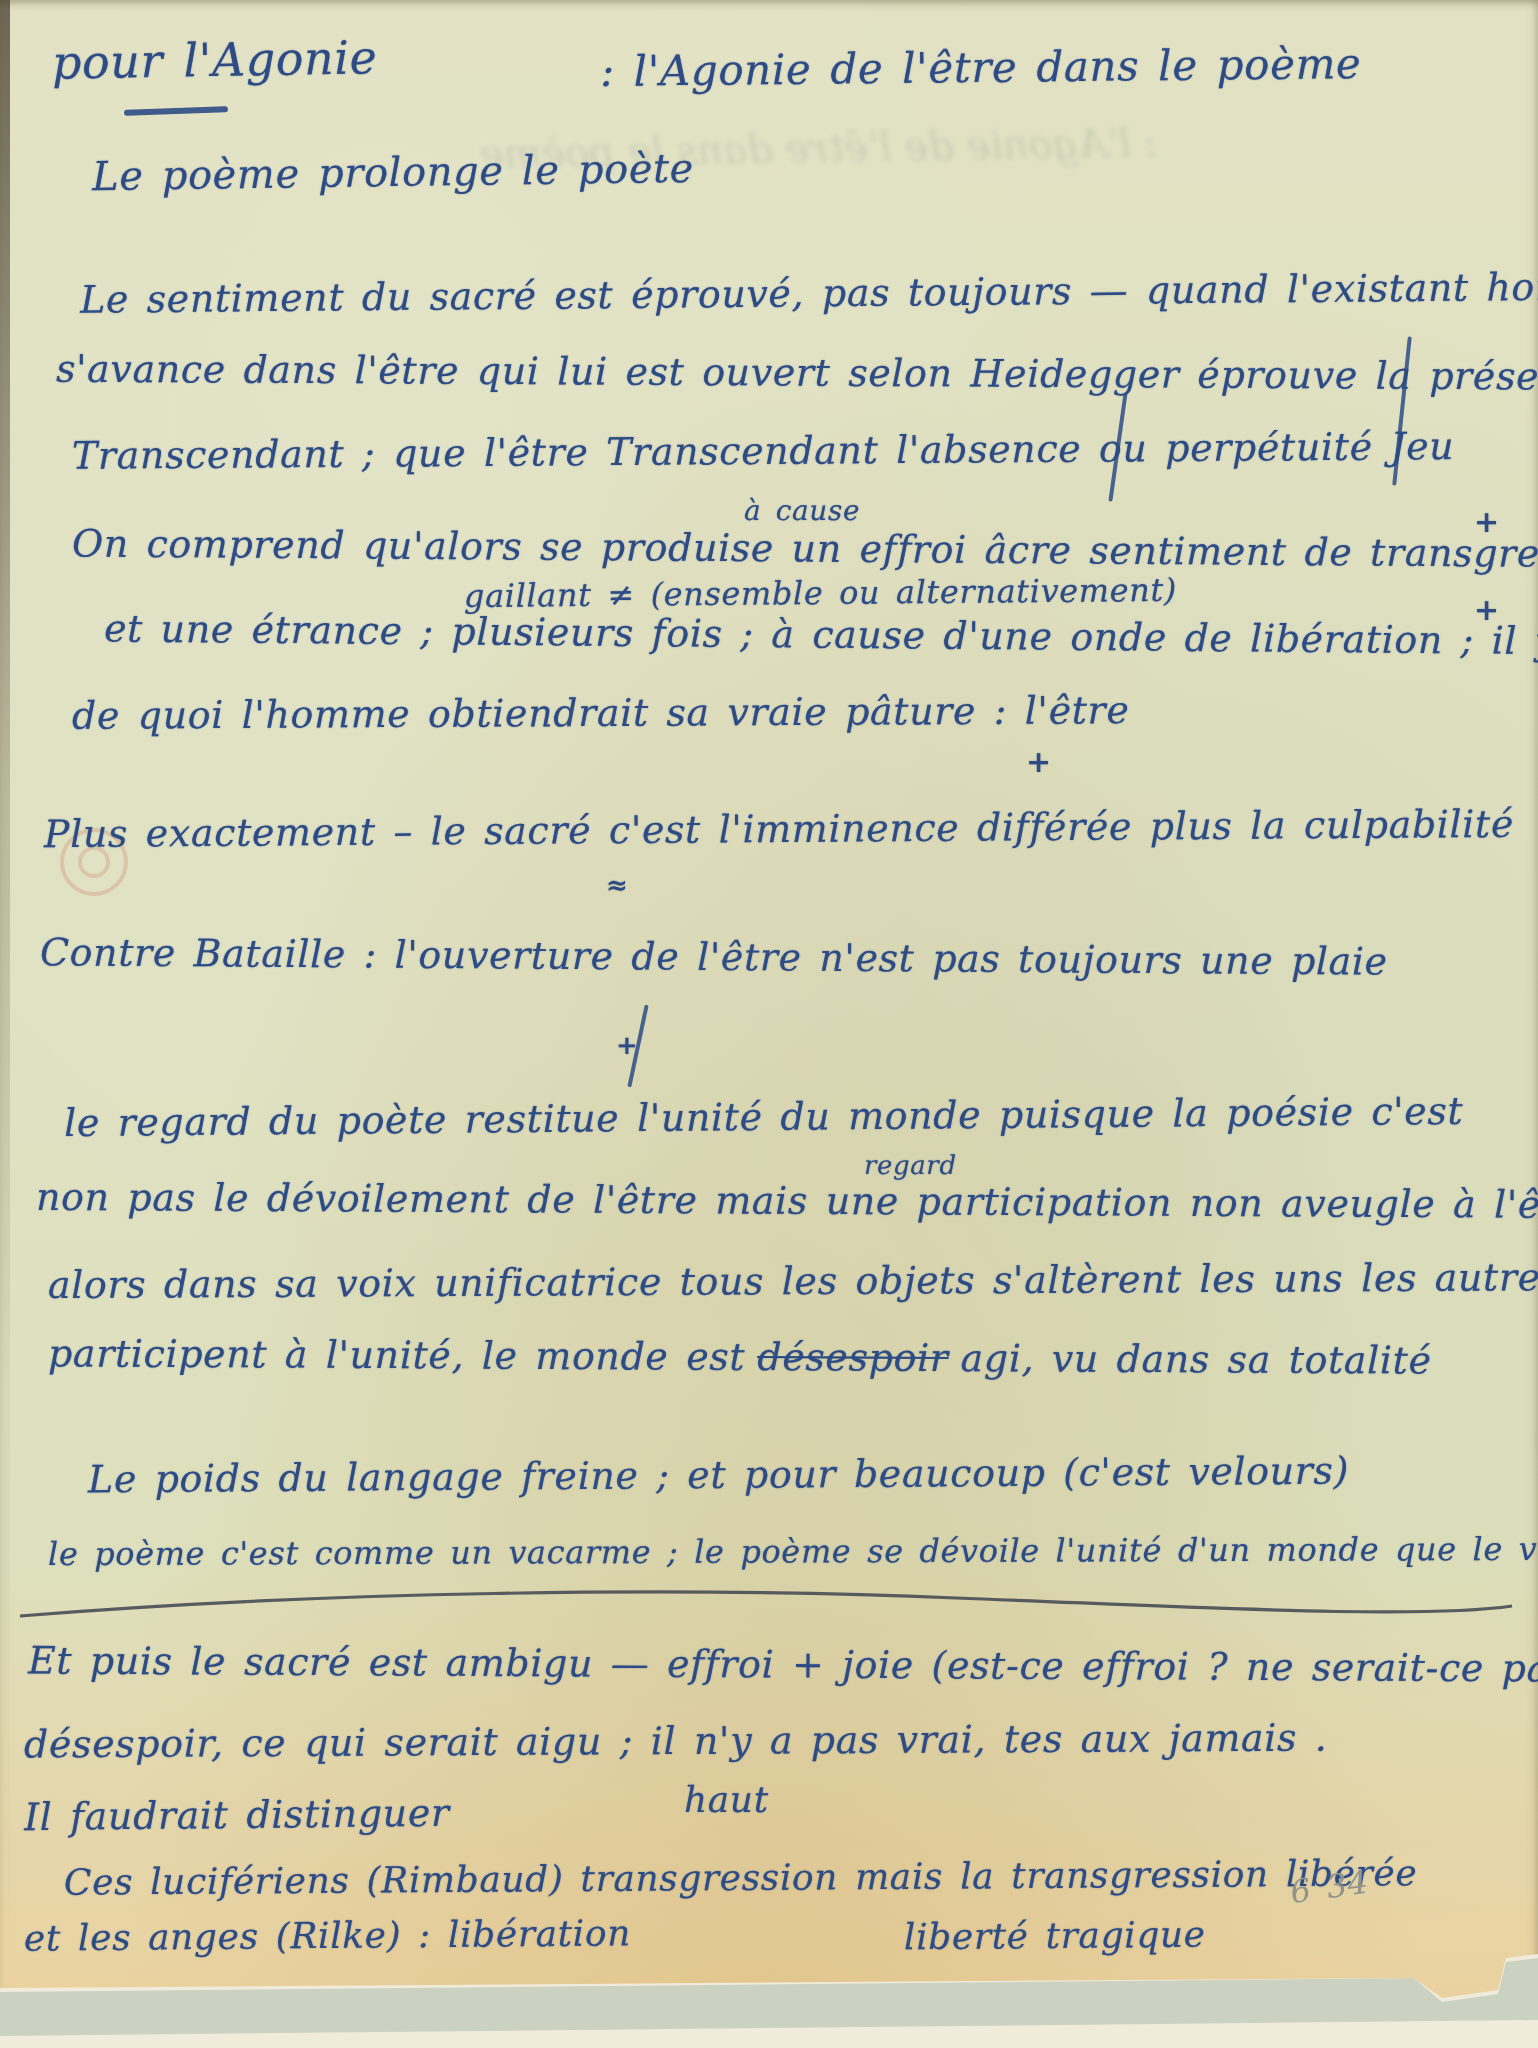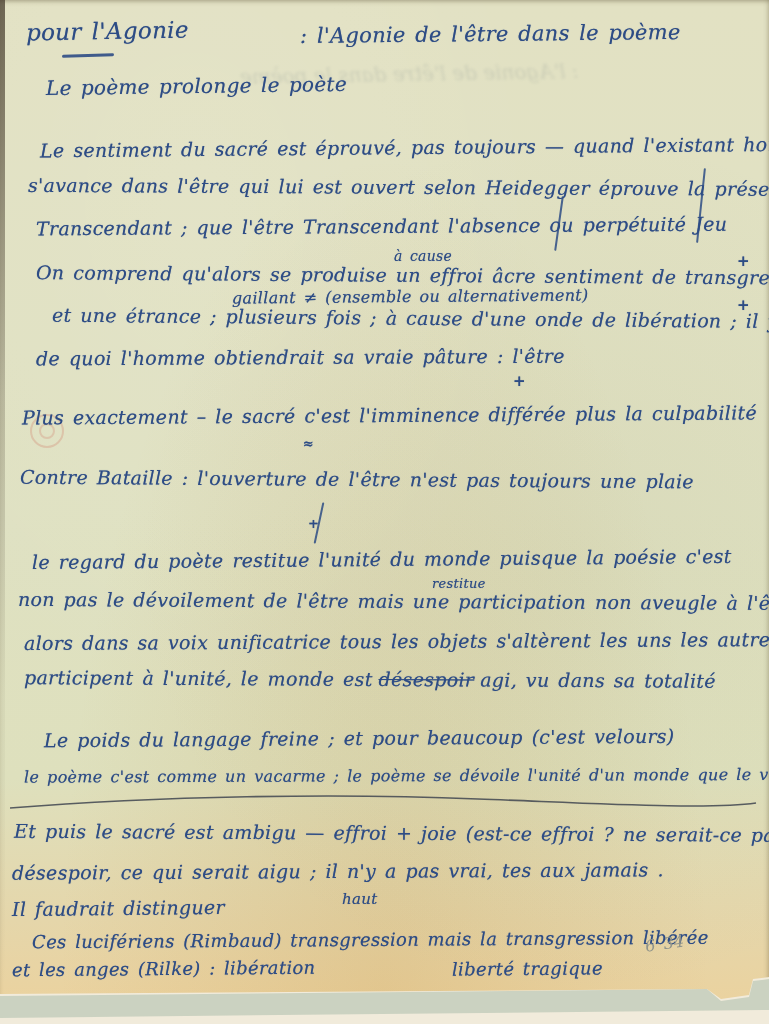--- a/index.html
+++ b/index.html
@@ -70,53 +70,53 @@
 
   <div class="hw" style="left:26px;top:18px;font-size:23px;transform:rotate(-1deg);">pour l'Agonie</div>
   <div class="underline-stroke" style="left:62px;top:54px;width:52px;transform:rotate(-2deg);"></div>
   <div class="hw" style="left:300px;top:22px;font-size:21px;transform:rotate(-0.6deg);">: l'Agonie de l'être dans le poème</div>
   <div class="hw" style="left:46px;top:74px;font-size:20px;transform:rotate(-0.8deg);">Le poème prolonge le poète</div>
 
   <div class="hw" style="left:40px;top:136px;font-size:19px;transform:rotate(-0.5deg);">Le sentiment du sacré est éprouvé, pas toujours — quand l'existant homme</div>
   <div class="hw" style="left:28px;top:176px;font-size:19px;transform:rotate(0.3deg);">s'avance dans l'être qui lui est ouvert selon Heidegger éprouve la présence du</div>
   <div class="hw" style="left:36px;top:215px;font-size:19px;transform:rotate(-0.4deg);">Transcendant ; que l'être Transcendant l'absence ou perpétuité Jeu</div>
 
-  <div class="hw" style="left:372px;top:248px;font-size:14px;margin-left:22px;">à cause</div>
+  <div class="hw" style="left:372px;top:248px;font-size:14px;">à cause</div>
   <div class="hw" style="left:36px;top:264px;font-size:19px;transform:rotate(0.4deg);">On comprend qu'alors se produise un effroi âcre sentiment de transgression</div>
   <div class="hw mark" style="left:737px;top:252px;font-size:15px;">+</div>
   <div class="hw" style="left:232px;top:287px;font-size:16px;transform:rotate(-0.5deg);">gaillant ≠ (ensemble ou alternativement)</div>
   <div class="hw" style="left:52px;top:307px;font-size:19px;transform:rotate(0.5deg);">et une étrance ; plusieurs fois ; à cause d'une onde de libération ; il y a</div>
   <div class="hw mark" style="left:737px;top:296px;font-size:15px;">+</div>
   <div class="hw" style="left:36px;top:346px;font-size:19px;transform:rotate(-0.3deg);">de quoi l'homme obtiendrait sa vraie pâture : l'être</div>
 
   <div class="hw mark" style="left:513px;top:372px;font-size:15px;">+</div>
   <div class="hw" style="left:22px;top:404px;font-size:19px;transform:rotate(-0.4deg);">Plus exactement – le sacré c'est l'imminence différée plus la culpabilité</div>
   <div class="hw mark" style="left:303px;top:436px;font-size:13px;">≈</div>
 
   <div class="hw" style="left:20px;top:468px;font-size:19px;transform:rotate(0.4deg);">Contre Bataille : l'ouverture de l'être n'est pas toujours une plaie</div>
   <div class="hw mark" style="left:308px;top:516px;font-size:13px;">+</div>
 
   <div class="hw" style="left:32px;top:548px;font-size:19px;transform:rotate(-0.5deg);">le regard du poète restitue l'unité du monde puisque la poésie c'est</div>
-  <div class="hw" style="left:432px;top:576px;font-size:13px;">restitue</div>
+  <div class="hw" style="left:432px;top:576px;font-size:13px;">regard</div>
   <div class="hw" style="left:18px;top:590px;font-size:19px;transform:rotate(0.3deg);">non pas le dévoilement de l'être mais une participation non aveugle à l'être</div>
   <div class="hw" style="left:24px;top:630px;font-size:19px;transform:rotate(-0.3deg);">alors dans sa voix unificatrice tous les objets s'altèrent les uns les autres et</div>
   <div class="hw" style="left:24px;top:668px;font-size:19px;transform:rotate(0.3deg);">
     <span>participent à l'unité, le monde est</span><span class="strike">désespoir</span><span>agi, vu dans sa totalité</span>
   </div>
 
   <div class="hw" style="left:44px;top:727px;font-size:19px;transform:rotate(-0.4deg);">Le poids du langage freine ; et pour beaucoup (c'est velours)</div>
   <div class="hw" style="left:24px;top:766px;font-size:16px;transform:rotate(-0.2deg);">le poème c'est comme un vacarme ; le poème se dévoile l'unité d'un monde que le vers bouleversant</div>
 
   <svg class="divider" viewBox="0 0 750 30">
     <path d="M2,18 C150,6 330,3 470,9 C580,13 700,20 748,13" fill="none" stroke="#3f4550" stroke-width="1.6" opacity="0.85"></path>
   </svg>
 
   <div class="hw" style="left:14px;top:822px;font-size:19px;transform:rotate(0.3deg);">Et puis le sacré est ambigu — effroi + joie (est-ce effroi ? ne serait-ce pas plutôt</div>
   <div class="hw" style="left:12px;top:860px;font-size:19px;transform:rotate(-0.3deg);">désespoir, ce qui serait aigu ; il n'y a pas vrai, tes aux jamais .</div>
-  <div class="hw" style="left:342px;top:890px;font-size:15px;">haut</div>
+  <div class="hw" style="left:342px;top:890px;font-size:18px;">haut</div>
   <div class="hw" style="left:12px;top:897px;font-size:19px;transform:rotate(-0.6deg);">Il faudrait distinguer</div>
   <div class="hw" style="left:32px;top:929px;font-size:18px;transform:rotate(-0.4deg);">Ces lucifériens (Rimbaud) transgression mais la transgression libérée</div>
   <div class="hw" style="left:12px;top:958px;font-size:18px;transform:rotate(-0.5deg);">et les anges (Rilke) : libération</div>
   <div class="hw" style="left:452px;top:958px;font-size:18px;transform:rotate(-0.5deg);">liberté tragique</div>
 
   <div class="hw pencil" style="left:645px;top:934px;font-size:16px;transform:rotate(-8deg);font-style:italic;">6 34</div>
 
   <div class="ink-stroke" style="left:558px;top:196px;height:55px;transform:rotate(8deg);"></div>
   <div class="ink-stroke" style="left:700px;top:168px;height:75px;transform:rotate(6deg);"></div>
   <div class="ink-stroke" style="left:318px;top:502px;height:42px;transform:rotate(12deg);"></div>

